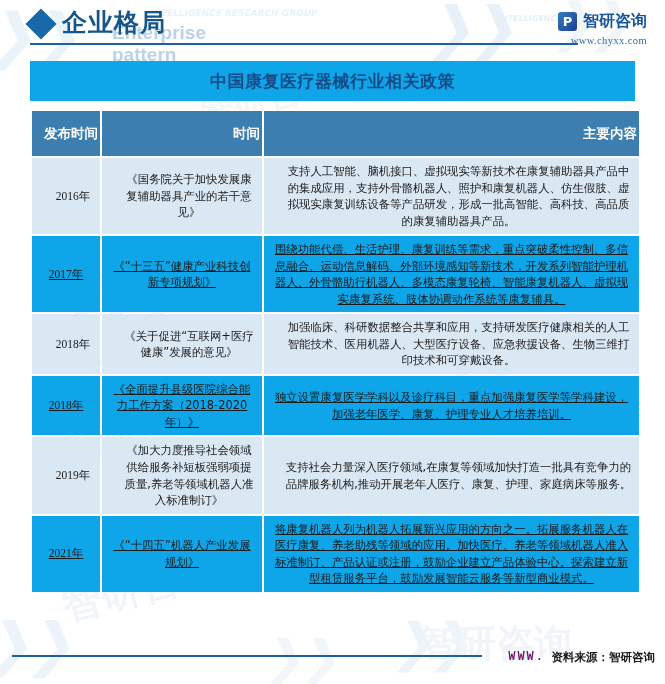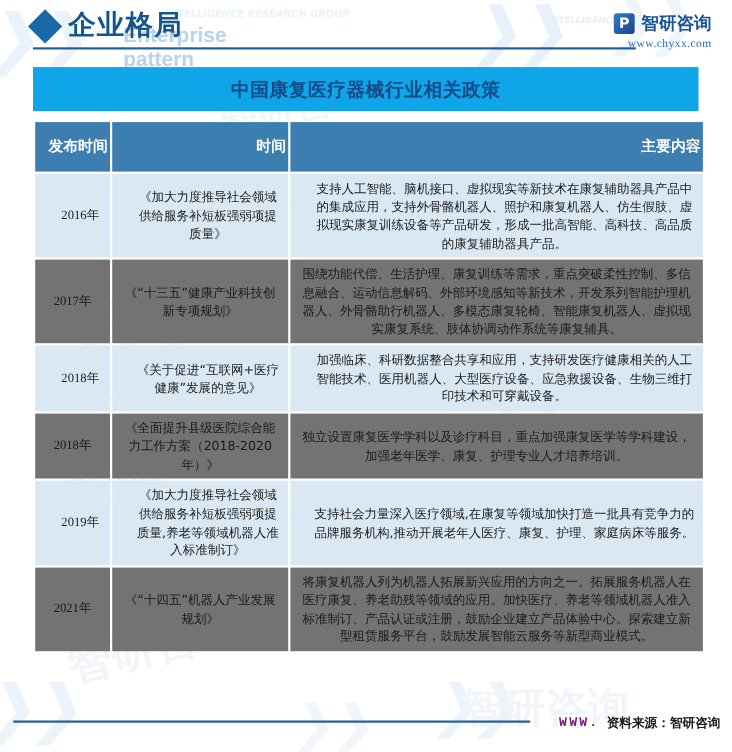--- a/index.html
+++ b/index.html
@@ -128,21 +128,21 @@
   tbody td {
     font-size: 11.4px;
     color: #1a1a1a;
     text-align: center;
     vertical-align: middle;
     padding: 5px 6px;
     line-height: 1.45;
     font-family: "DejaVu Sans", sans-serif;
   }
   tbody tr.shade td { background: #dae8f4; padding-left: 20px; }
-  tbody tr.plain td { background: #737373; }
+  tbody tr.plain td { background: #0ea5e9; text-decoration: underline; }
   td.year { font-size: 11.5px; font-family: "Liberation Serif", serif; }
   td.doc  { font-size: 11.4px; }
   td.body { text-align: center; }
 
   
   .foot-rule {
     position: absolute; left: 12px; top: 655px; width: 470px; height: 2px;
     background: #1d5fa0; z-index: 3;
   }
   .foot-left {
@@ -217,21 +217,21 @@
       <thead>
         <tr>
           <th>发布时间</th>
           <th>时间</th>
           <th>主要内容</th>
         </tr>
       </thead>
       <tbody>
         <tr class="shade">
           <td class="year">2016年</td>
-          <td class="doc">《加大力度推导社会领域供给服务补短板强弱项提质量》</td>
+          <td class="doc">《国务院关于加快发展康复辅助器具产业的若干意见》</td>
           <td class="body">支持人工智能、脑机接口、虚拟现实等新技术在康复辅助器具产品中的集成应用，支持外骨骼机器人、照护和康复机器人、仿生假肢、虚拟现实康复训练设备等产品研发，形成一批高智能、高科技、高品质的康复辅助器具产品。</td>
         </tr>
         <tr class="plain">
           <td class="year">2017年</td>
           <td class="doc">《“十三五”健康产业科技创新专项规划》</td>
           <td class="body">围绕功能代偿、生活护理、康复训练等需求，重点突破柔性控制、多信息融合、运动信息解码、外部环境感知等新技术，开发系列智能护理机器人、外骨骼助行机器人、多模态康复轮椅、智能康复机器人、虚拟现实康复系统、肢体协调动作系统等康复辅具。</td>
         </tr>
         <tr class="shade">
           <td class="year">2018年</td>
           <td class="doc">《关于促进“互联网+医疗健康”发展的意见》</td>

